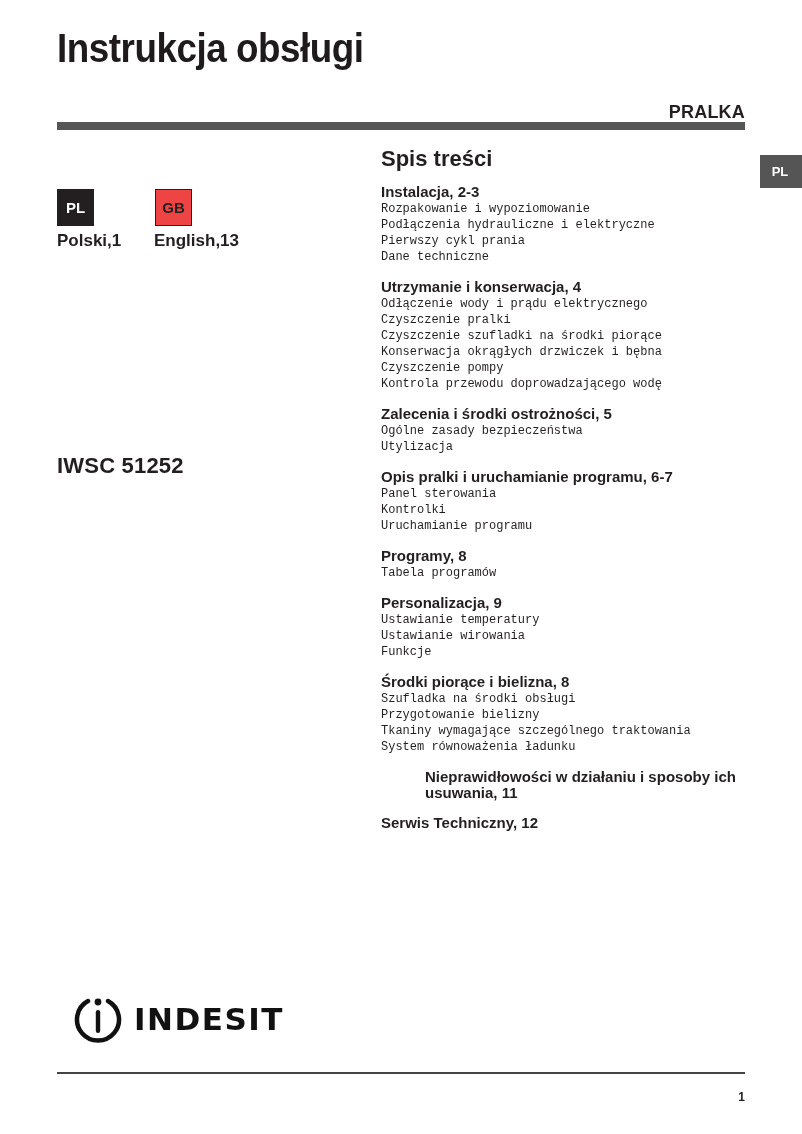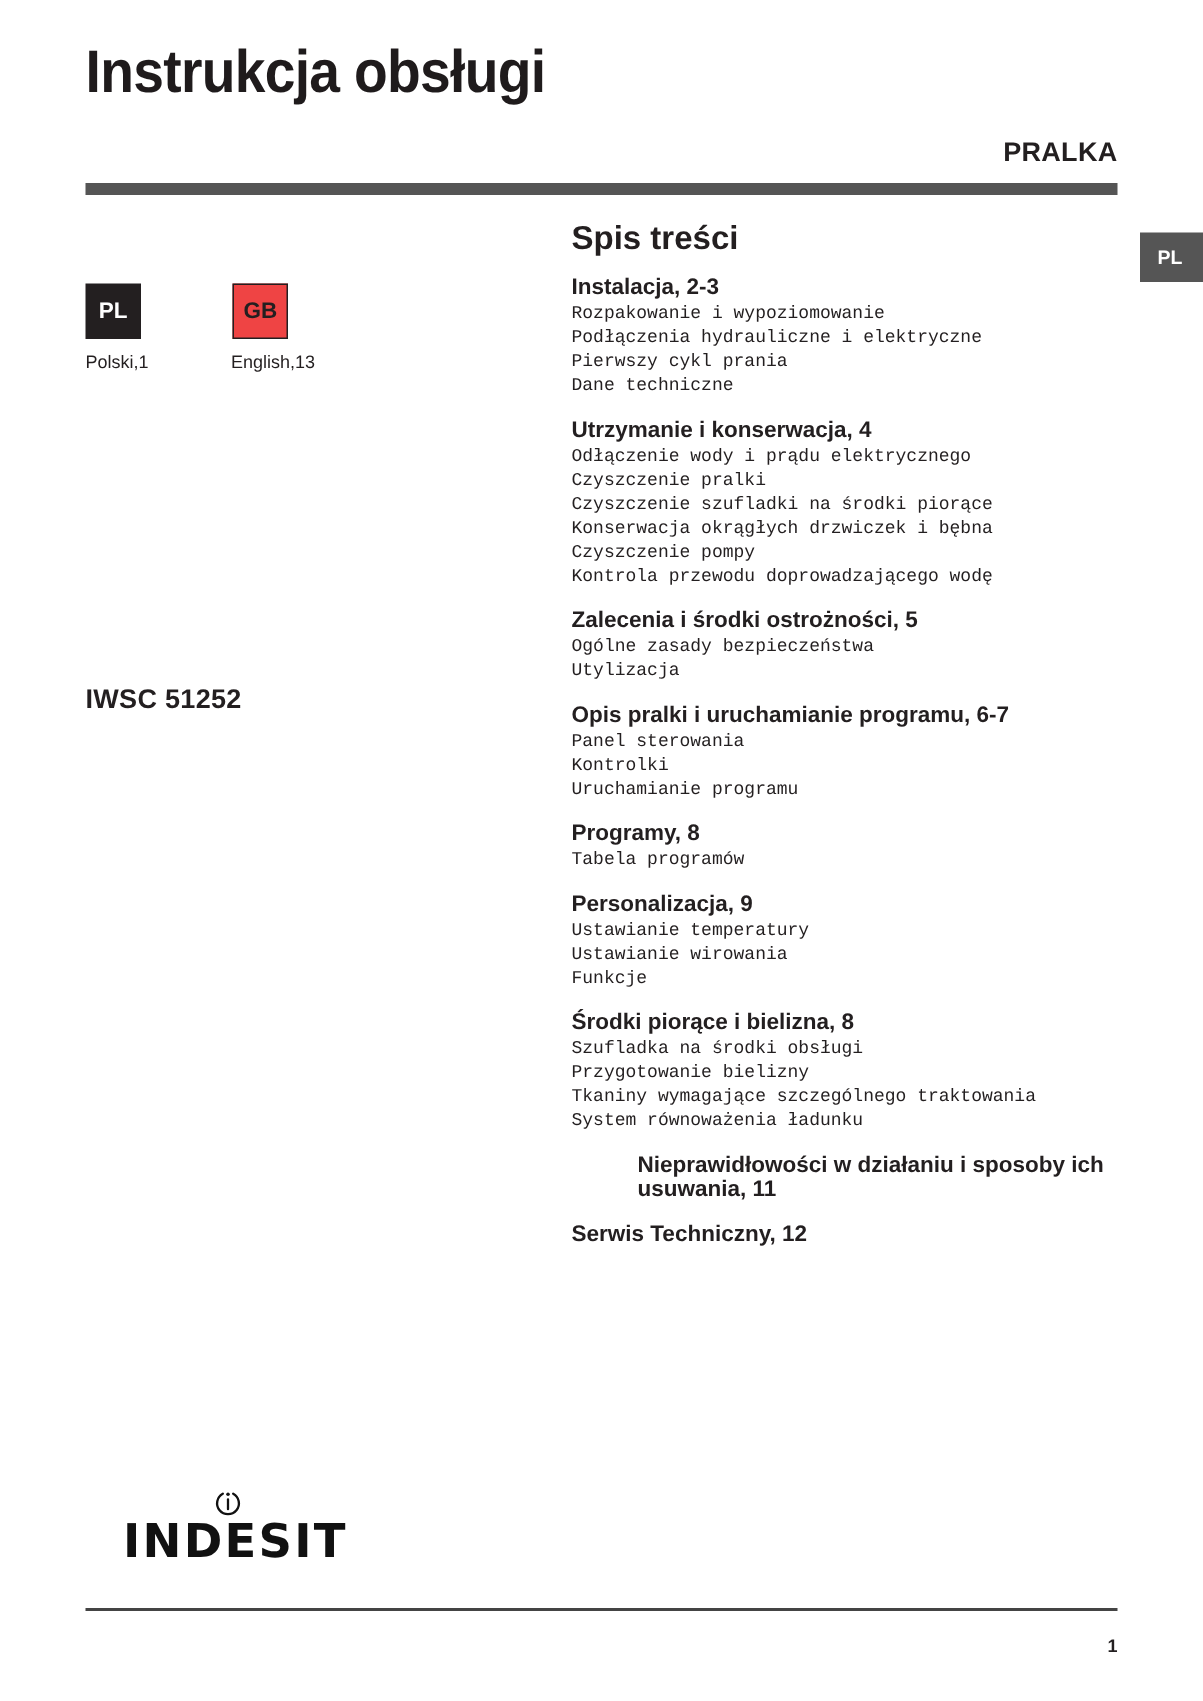--- a/index.html
+++ b/index.html
@@ -8,46 +8,46 @@
     background: #ffffff; color: #231f20;
     font-family: "Liberation Sans", sans-serif;
   }
   .abs { position: absolute; }
   .title {
     left: 57px; top: 24px; font-size: 40px; font-weight: bold;
     letter-spacing: -0.5px; transform: scaleX(0.92); transform-origin: left top;
     white-space: nowrap; line-height: 48px; color: #1f1b1c;
   }
   .subtitle {
-    right: 57px; top: 90px; font-size: 18px; font-weight: bold; line-height: 22px;
+    right: 57px; top: 101px; font-size: 18px; font-weight: bold; line-height: 22px;
     letter-spacing: 0.2px;
   }
   .top-bar { left: 57px; top: 122px; width: 688px; height: 8px; background: #555555; }
   .side-tab {
     left: 760px; top: 155px; width: 42px; height: 33px; background: #555555;
     color: #fff; font-size: 13px; font-weight: bold; display: flex; align-items: center;
     justify-content: center; padding-right: 2px; box-sizing: border-box;
   }
   .lang-box {
     width: 37px; height: 37px; box-sizing: border-box;
     display: flex; align-items: center; justify-content: center;
     font-size: 15px; font-weight: bold;
   }
   .lang-box.active { background: #231f20; color: #fff; }
   .lang-box.inactive { background: #ef4444; color: #231f20; border: 1px solid #231f20; }
-  .lang-label { font-size: 12px; font-weight: normal; line-height: 14px; white-space: nowrap; }
-  .model { left: 57px; top: 456px; font-size: 18px; font-weight: bold; line-height: 20px; letter-spacing: 0.2px; }
+  .lang-label { font-size: 17px; font-weight: bold; line-height: 14px; white-space: nowrap; }
+  .model { left: 57px; top: 456px; font-size: 22px; font-weight: bold; line-height: 20px; letter-spacing: 0.2px; }
 
   .toc { left: 381px; top: 148px; width: 360px; }
   .toc-title { font-size: 22px; font-weight: bold; line-height: 22px; margin: 0 0 14px 0; }
   .toc-section { margin-bottom: 14px; }
   .toc-heading { font-size: 15px; font-weight: bold; line-height: 16px; margin: 0 0 1px 0; }
   .toc-item { font-size: 12px; line-height: 16px; white-space: nowrap; font-family: Liberation Mono, monospace; }
 
-  .logo { left: 72px; top: 993px; height: 52px; display: flex; align-items: center; flex-direction: column; }
+  .logo { left: 72px; top: 993px; height: 52px; display: flex; align-items: center; }
   .logo-text {
     font-size: 31px; font-weight: bold; letter-spacing: 1.5px; margin-left: 10px;
     color: #111; line-height: 34px; font-family: "DejaVu Sans", sans-serif;
     transform: scaleX(1.0);
   }
   .bottom-rule { left: 57px; top: 1072px; width: 688px; height: 2px; background: #444; }
   .page-number { left: 730px; top: 1090px; width: 15px; text-align: right; font-size: 12px; font-weight: bold; }
 </style>
 </head>
 <body>

